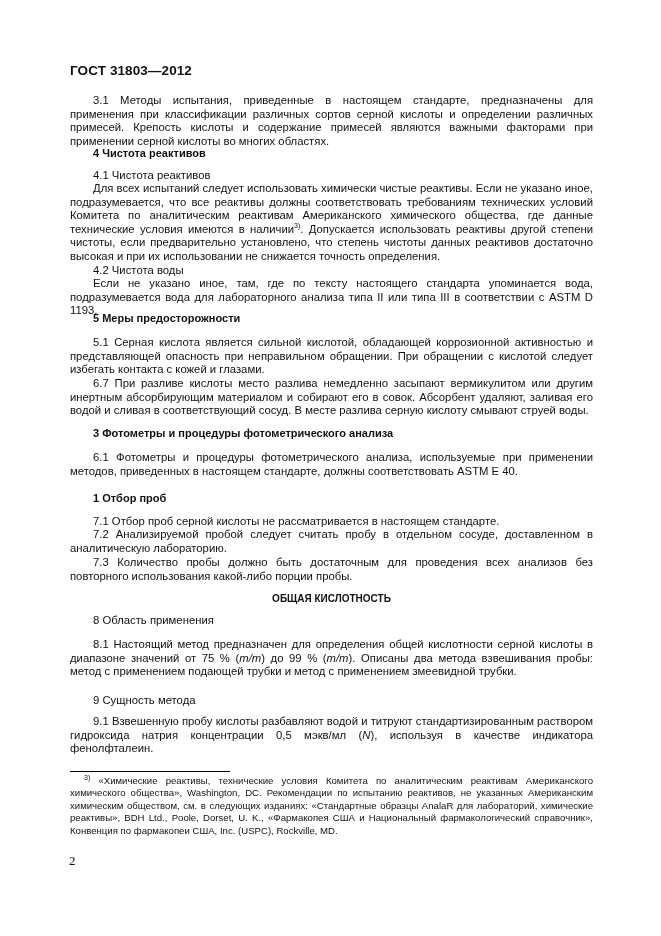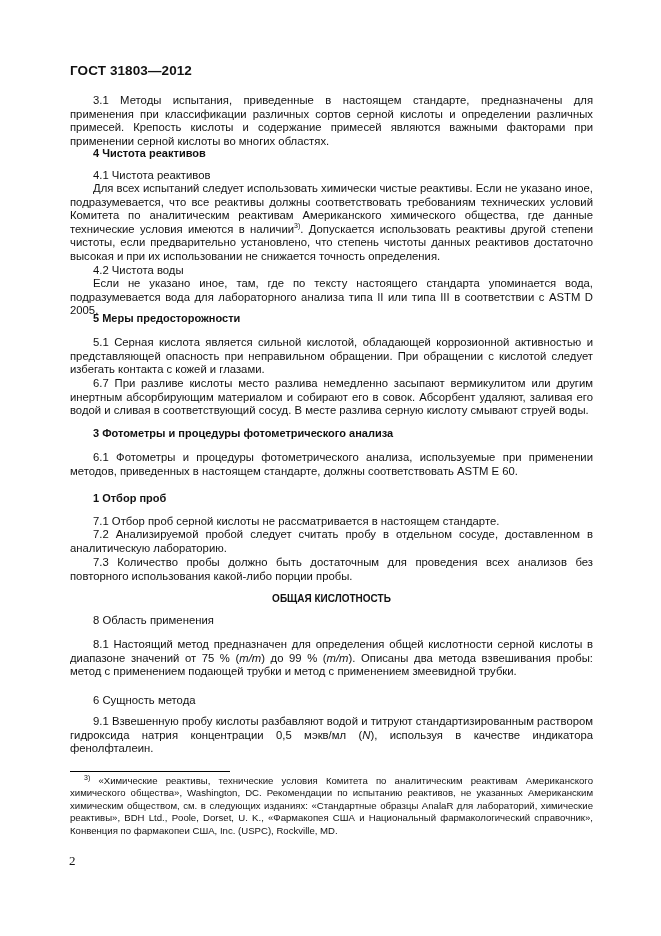--- a/index.html
+++ b/index.html
@@ -25,40 +25,40 @@
 <div class="page">
   <div class="hdr">ГОСТ 31803—2012</div>
 
   <div class="col" style="top:0">
     <p class="p abs" style="top:94px">3.1 Методы испытания, приведенные в настоящем стандарте, предназначены для применения при классификации различных сортов серной кислоты и определении  различных примесей. Крепость кислоты и содержание примесей являются важными факторами при применении серной кислоты во многих областях.</p>
 
     <p class="h1 abs" style="top:147px">4 Чистота реактивов</p>
     <p class="h2 abs" style="top:169px">4.1 Чистота реактивов</p>
     <p class="p abs" style="top:182px"><span>Для всех испытаний следует использовать химически чистые реактивы. Если не указано иное, подразумевается, что все реактивы должны соответствовать требованиям технических условий Комитета по аналитическим реактивам Американского химического общества, где данные технические условия имеются в наличии</span><sup>3)</sup><span>. Допускается использовать реактивы другой степени чистоты, если предварительно установлено, что степень чистоты данных реактивов достаточно высокая и при их использовании не снижается точность определения.</span></p>
     <p class="h2 abs" style="top:264px">4.2 Чистота воды</p>
-    <p class="p abs" style="top:277px">Если не указано иное, там, где по тексту настоящего стандарта упоминается вода, подразумевается вода для лабораторного анализа типа II или типа III в соответствии с ASTM D 2005.</p>
+    <p class="p abs" style="top:277px">Если не указано иное, там, где по тексту настоящего стандарта упоминается вода, подразумевается вода для лабораторного анализа типа II или типа III в соответствии с ASTM D 1193.</p>
 
     <p class="h1 abs" style="top:312px">5 Меры предосторожности</p>
     <p class="p abs" style="top:336px">5.1 Серная кислота является сильной кислотой, обладающей коррозионной активностью и представляющей опасность при неправильном обращении. При обращении с кислотой следует избегать контакта с кожей и глазами.</p>
     <p class="p abs" style="top:377px">6.7 При разливе кислоты место разлива немедленно засыпают вермикулитом или другим инертным абсорбирующим материалом и собирают его в совок. Абсорбент удаляют, заливая его водой и сливая в соответствующий сосуд. В месте разлива серную кислоту смывают струей воды.</p>
 
     <p class="h1 abs" style="top:427px">3 Фотометры и процедуры фотометрического анализа</p>
-    <p class="p abs" style="top:451px">6.1 Фотометры и процедуры фотометрического анализа, используемые при применении методов, приведенных в настоящем стандарте, должны соответствовать ASTM E 60.</p>
+    <p class="p abs" style="top:451px">6.1 Фотометры и процедуры фотометрического анализа, используемые при применении методов, приведенных в настоящем стандарте, должны соответствовать ASTM E 40.</p>
 
     <p class="h1 abs" style="top:492px">1 Отбор проб</p>
     <p class="p abs" style="top:515px">7.1 Отбор проб серной кислоты не рассматривается в настоящем стандарте.</p>
     <p class="p abs" style="top:528px">7.2 Анализируемой пробой следует считать пробу в отдельном сосуде, доставленном в аналитическую лабораторию.</p>
     <p class="p abs" style="top:556px">7.3 Количество пробы должно быть достаточным для проведения всех анализов без повторного использования какой-либо порции пробы.</p>
 
     <p class="center abs" style="top:592px">ОБЩАЯ КИСЛОТНОСТЬ</p>
 
     <p class="h2 abs" style="top:614px">8 Область применения</p>
     <p class="p abs" style="top:638px"><span>8.1 Настоящий метод предназначен для определения общей кислотности серной кислоты в диапазоне значений от 75 % (</span><i>m/m</i><span>) до 99 % (</span><i>m/m</i><span>). Описаны два метода взвешивания пробы: метод с применением подающей трубки и метод с применением змеевидной трубки.</span></p>
 
-    <p class="h2 abs" style="top:694px">6 Сущность метода</p>
+    <p class="h2 abs" style="top:694px">9 Сущность метода</p>
     <p class="p abs" style="top:715px"><span>9.1 Взвешенную пробу кислоты разбавляют водой и титруют стандартизированным раствором гидроксида натрия концентрации 0,5 мэкв/мл (</span><i>N</i><span>), используя в качестве индикатора фенолфталеин.</span></p>
   </div>
 
   <div class="fn-rule"></div>
   <div class="fn">
     <p><sup>3)</sup><span> «Химические реактивы, технические условия Комитета по аналитическим реактивам Американского химического общества», Washington, DC. Рекомендации по испытанию реактивов, не указанных Американским химическим обществом, см. в следующих изданиях: «Стандартные образцы AnalaR для лабораторий, химические реактивы», BDH Ltd., Poole, Dorset, U. K., «Фармакопея США и Национальный фармакологический справочник», Конвенция по фармакопеи США, Inc. (USPC), Rockville, MD.</span></p>
   </div>
 
   <div class="pgnum">2</div>
 </div>

